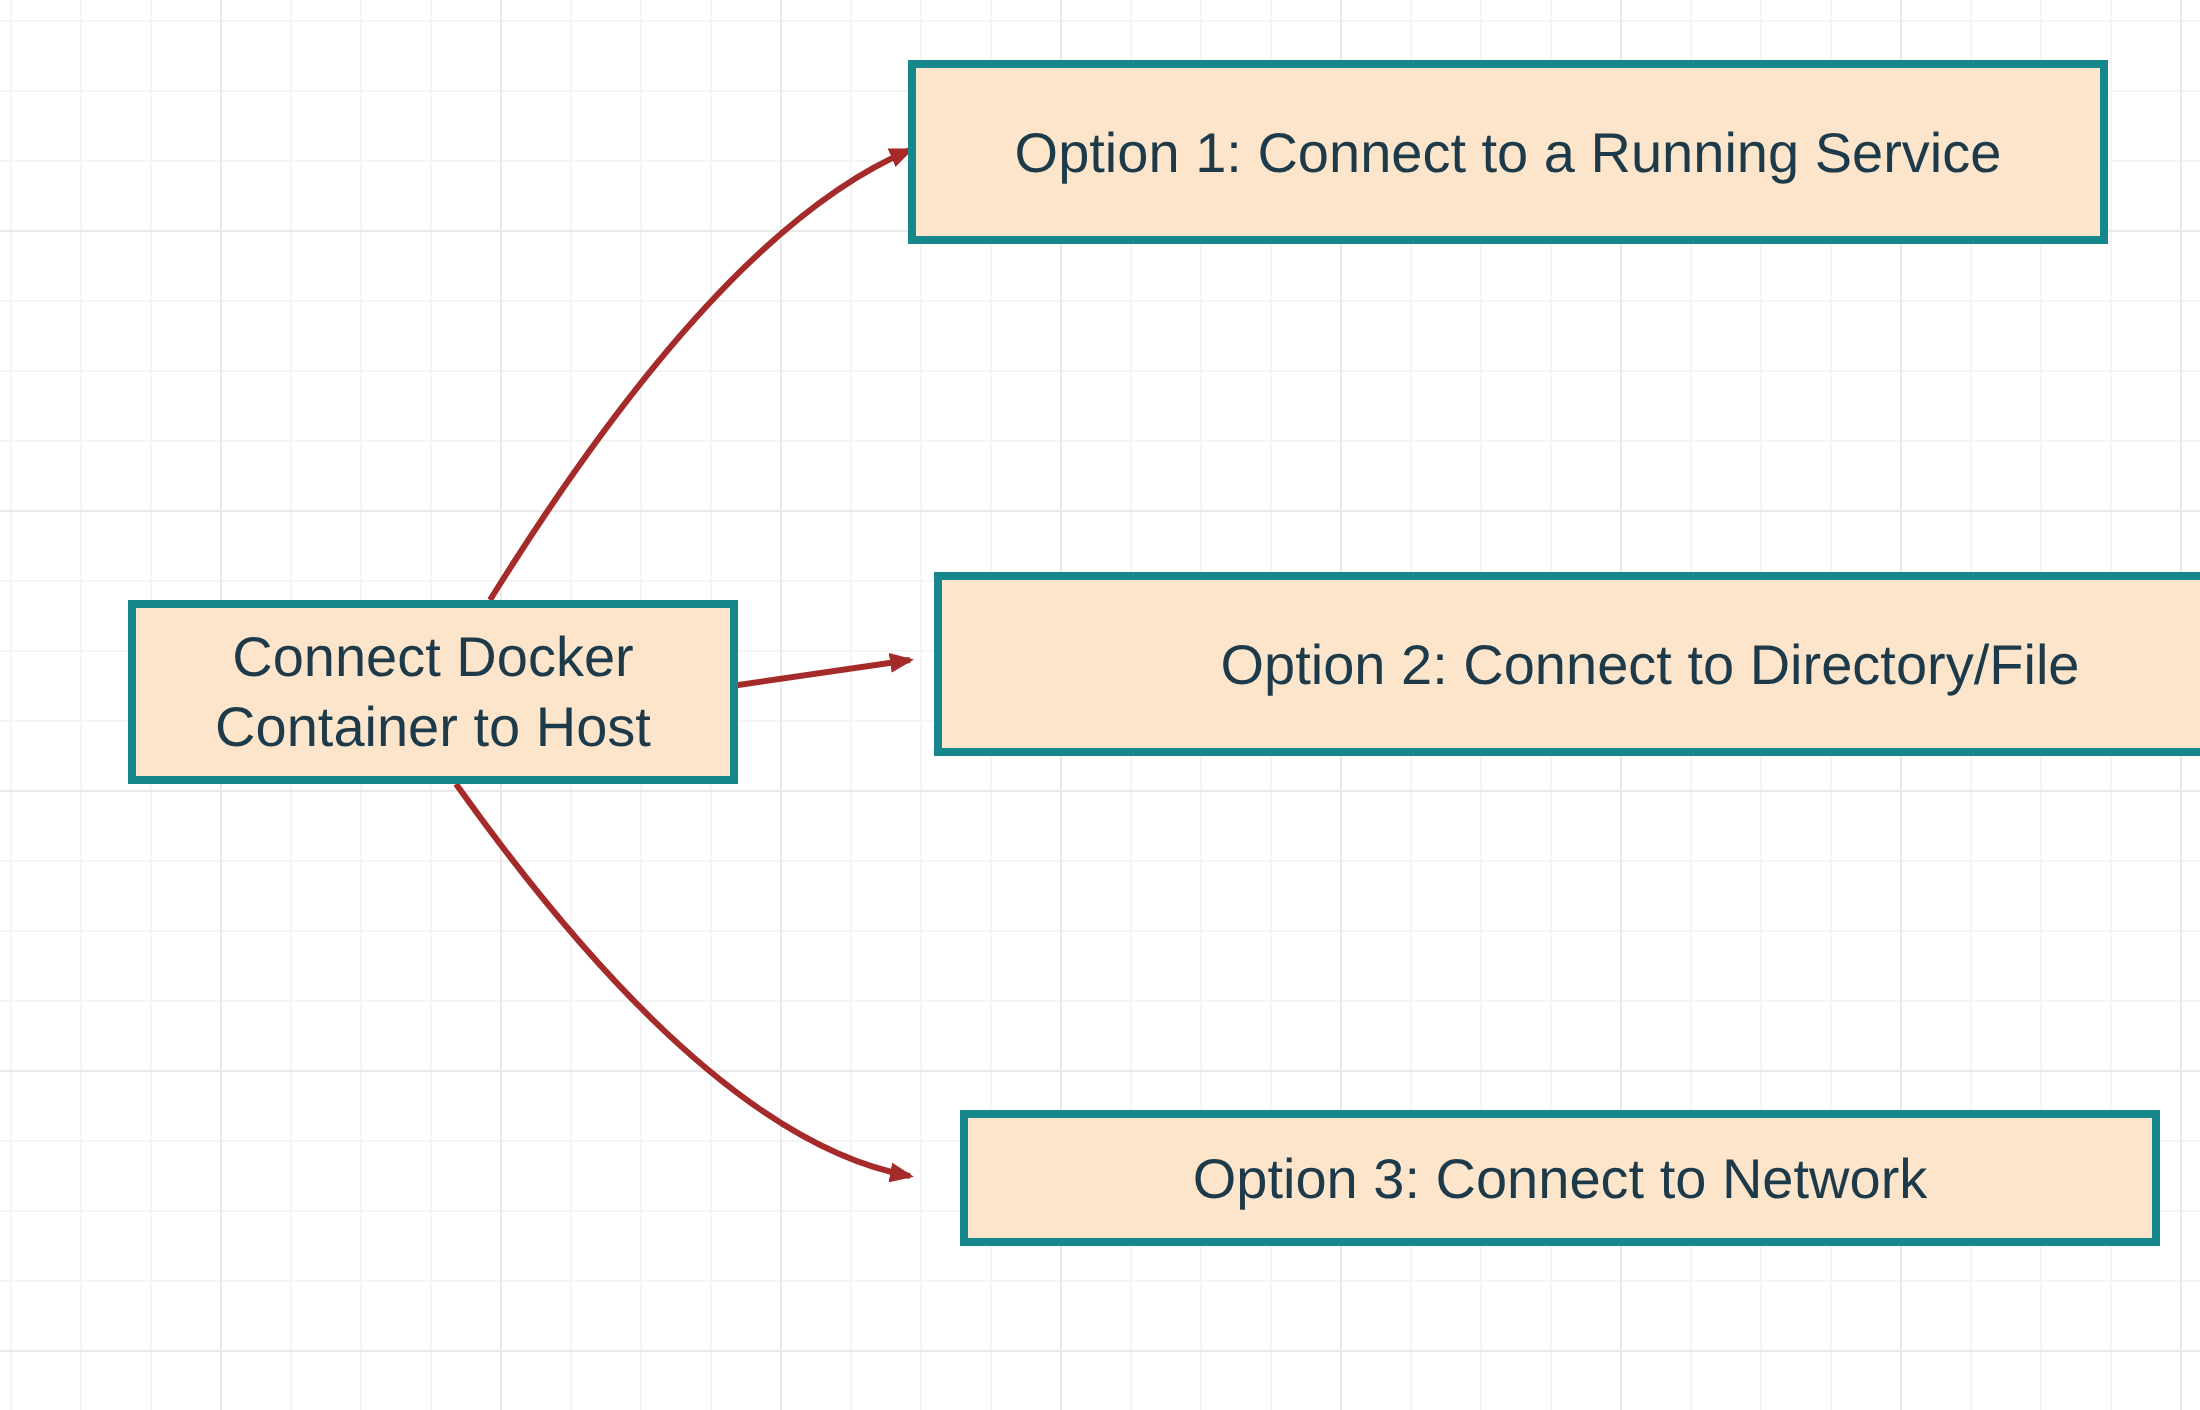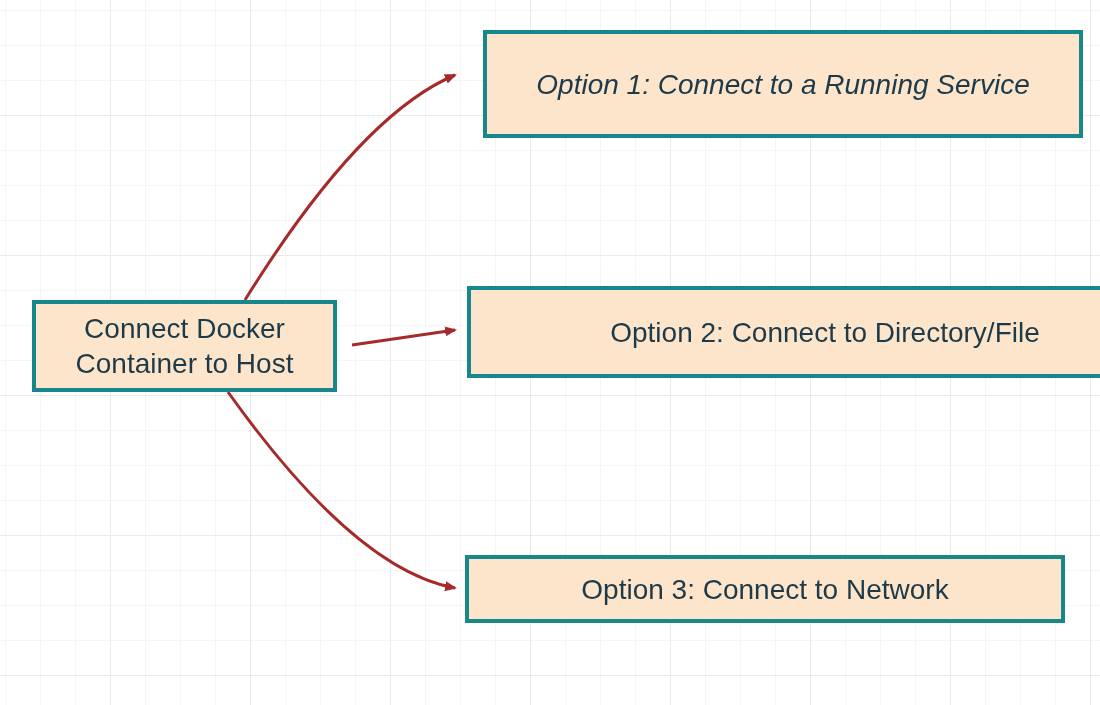--- a/index.html
+++ b/index.html
@@ -59,27 +59,27 @@
     </marker>
   </defs>
 
   <path class="arrow-path" d="M 245 300 Q 360 115 455 75" marker-end="url(#arrowhead)"></path>
 
   <path class="arrow-path" d="M 352 345 L 455 330" marker-end="url(#arrowhead)"></path>
 
   <path class="arrow-path" d="M 228 392 Q 355 570 455 588" marker-end="url(#arrowhead)"></path>
 </svg>
 
-<div class="node" style="left:32px; top:300px; width:305px; height:92px;">
+<div class="node" style="left:64px; top:300px; width:305px; height:92px;">
   <span>Connect Docker Container to Host</span>
 </div>
 
-<div class="node" style="left:483px; top:30px; width:600px; height:108px;font-style:italic;">
+<div class="node" style="left:454px; top:30px; width:600px; height:92px;">
   <span>Option 1: Connect to a Running Service</span>
 </div>
 
 <div class="node" style="left:467px; top:286px; width:716px; height:92px;">
   <span>Option 2: Connect to Directory/File</span>
 </div>
 
-<div class="node" style="left:465px; top:555px; width:600px; height:68px;">
+<div class="node" style="left:480px; top:555px; width:600px; height:68px;">
   <span>Option 3: Connect to Network</span>
 </div>
 
 </body></html>

